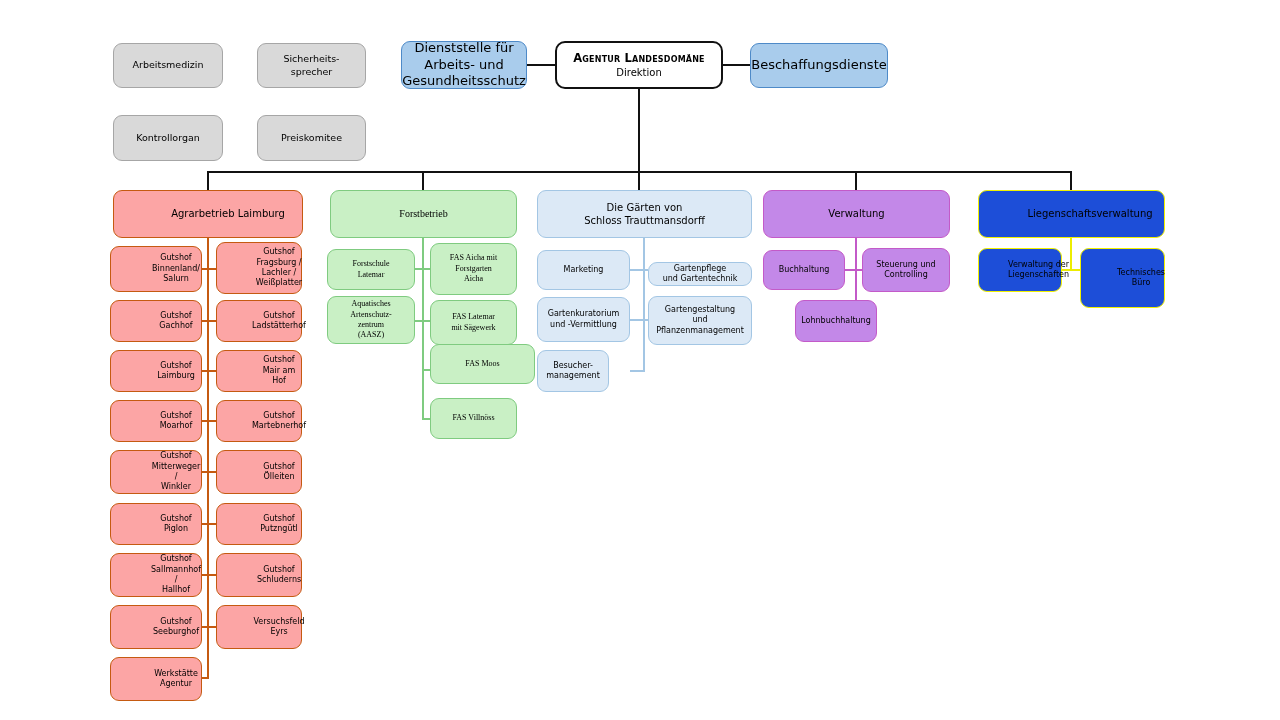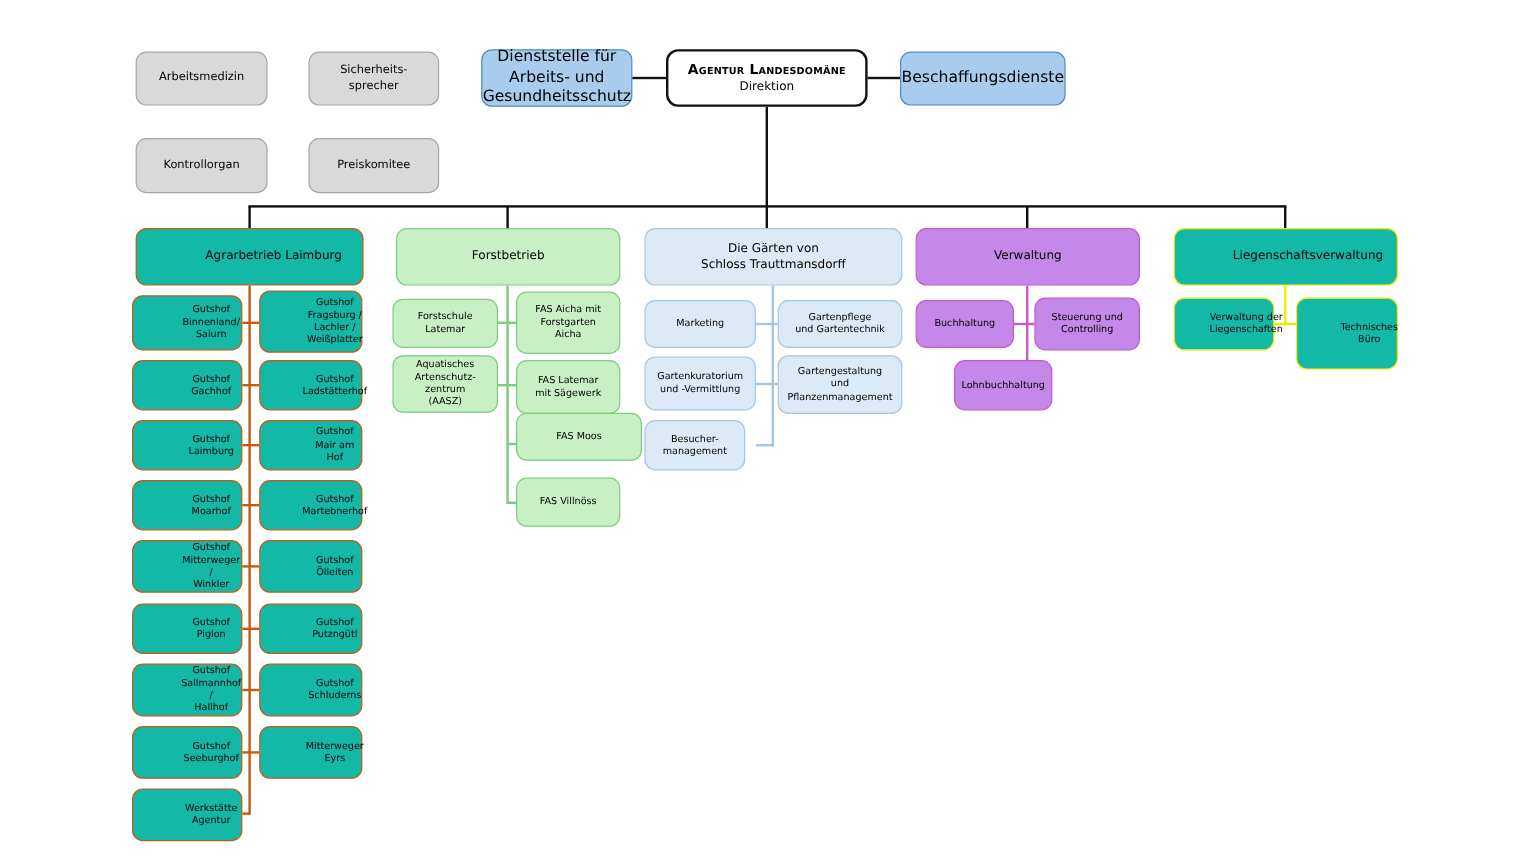--- a/index.html
+++ b/index.html
@@ -10,25 +10,25 @@
   .box{
     position:absolute;box-sizing:border-box;border-radius:9px;
     display:flex;align-items:center;justify-content:center;text-align:center;
     white-space:pre-line;font-size:8px;line-height:1.3;padding:2px 3px;
   }
   .hdr{font-size:10px;line-height:1.35;}
   .gray{background:#D9D9D9;border:1.6px solid #A6A6A6;font-size:9.5px;}
   .staffblue{background:#A9CCEC;border:1.8px solid #4E8AC8;font-size:13px;}
   .rootbox{background:#ffffff;border:2px solid #111111;border-radius:10px;flex-direction:column;font-size:10px;}
   .root-title{font-variant:small-caps;font-size:11.5px;font-weight:bold;letter-spacing:.2px;}
-  .orange{background:#14b8a6;border:1.7px solid #C55A11;padding-left:43px;}
-  .green{background:#C9F0C5;border:1.7px solid #7FCB80;}
+  .orange{background:#fca5a5;border:1.7px solid #C55A11;padding-left:43px;}
+  .green{background:#C9F0C5;border:1.7px solid #7FCB80;font-family:Liberation Serif, serif;}
   .lblue{background:#DCE9F6;border:1.7px solid #A3C6E4;}
   .purple{background:#C388E8;border:1.7px solid #C35AC8;}
-  .yellow{background:#14b8a6;border:1.7px solid #F1F100;padding-left:40px;}
+  .yellow{background:#1d4ed8;border:1.7px solid #F1F100;padding-left:40px;}
   .ln{position:absolute;}
   .lk{background:#111111;}
   .lo{background:#C55A11;}
   .lg{background:#7FCB80;}
   .lb{background:#A3C6E4;}
   .lp{background:#C35AC8;}
   .ly{background:#EDED00;}
 </style>
 </head>
 <body>
@@ -107,21 +107,21 @@
   <div class="box orange" style="left:216px;top:350px;width:86px;height:42px">Gutshof
 Mair am Hof</div>
   <div class="box orange" style="left:216px;top:400px;width:86px;height:42px">Gutshof
 Martebnerhof</div>
   <div class="box orange" style="left:216px;top:450px;width:86px;height:44px">Gutshof
 Ölleiten</div>
   <div class="box orange" style="left:216px;top:503px;width:86px;height:42px">Gutshof
 Putzngütl</div>
   <div class="box orange" style="left:216px;top:553px;width:86px;height:44px">Gutshof
 Schluderns</div>
-  <div class="box orange" style="left:216px;top:605px;width:86px;height:44px">Mitterweger
+  <div class="box orange" style="left:216px;top:605px;width:86px;height:44px">Versuchsfeld
 Eyrs</div>
 
   <div class="ln lg" style="left:422px;top:238px;width:2px;height:182px"></div>
   <div class="ln lg" style="left:415px;top:268px;width:15px;height:2px"></div>
   <div class="ln lg" style="left:415px;top:320px;width:15px;height:2px"></div>
   <div class="ln lg" style="left:422px;top:369px;width:8px;height:2px"></div>
   <div class="ln lg" style="left:422px;top:418px;width:8px;height:2px"></div>
 
   <div class="box green" style="left:327px;top:249px;width:88px;height:41px">Forstschule
 Latemar</div>
@@ -138,23 +138,23 @@
   <div class="box green" style="left:430px;top:398px;width:87px;height:41px">FAS Villnöss</div>
 
   <div class="ln lb" style="left:643px;top:238px;width:2px;height:134px"></div>
   <div class="ln lb" style="left:630px;top:269px;width:18px;height:2px"></div>
   <div class="ln lb" style="left:630px;top:319px;width:18px;height:2px"></div>
   <div class="ln lb" style="left:630px;top:370px;width:15px;height:2px"></div>
 
   <div class="box lblue" style="left:537px;top:250px;width:93px;height:40px">Marketing</div>
   <div class="box lblue" style="left:537px;top:297px;width:93px;height:45px">Gartenkuratorium
 und -Vermittlung</div>
-  <div class="box lblue" style="left:537px;top:350px;width:84px;height:42px">Besucher-
+  <div class="box lblue" style="left:537px;top:350px;width:72px;height:42px">Besucher-
 management</div>
-  <div class="box lblue" style="left:648px;top:250px;width:104px;height:40px">Gartenpflege
+  <div class="box lblue" style="left:648px;top:262px;width:104px;height:24px">Gartenpflege
 und Gartentechnik</div>
   <div class="box lblue" style="left:648px;top:296px;width:104px;height:49px">Gartengestaltung
 und
 Pflanzenmanagement</div>
 
   <div class="ln lp" style="left:855px;top:238px;width:2px;height:84px"></div>
   <div class="ln lp" style="left:845px;top:269px;width:17px;height:2px"></div>
   <div class="ln lp" style="left:845px;top:320px;width:12px;height:2px"></div>
 
   <div class="box purple" style="left:763px;top:250px;width:82px;height:40px">Buchhaltung</div>

